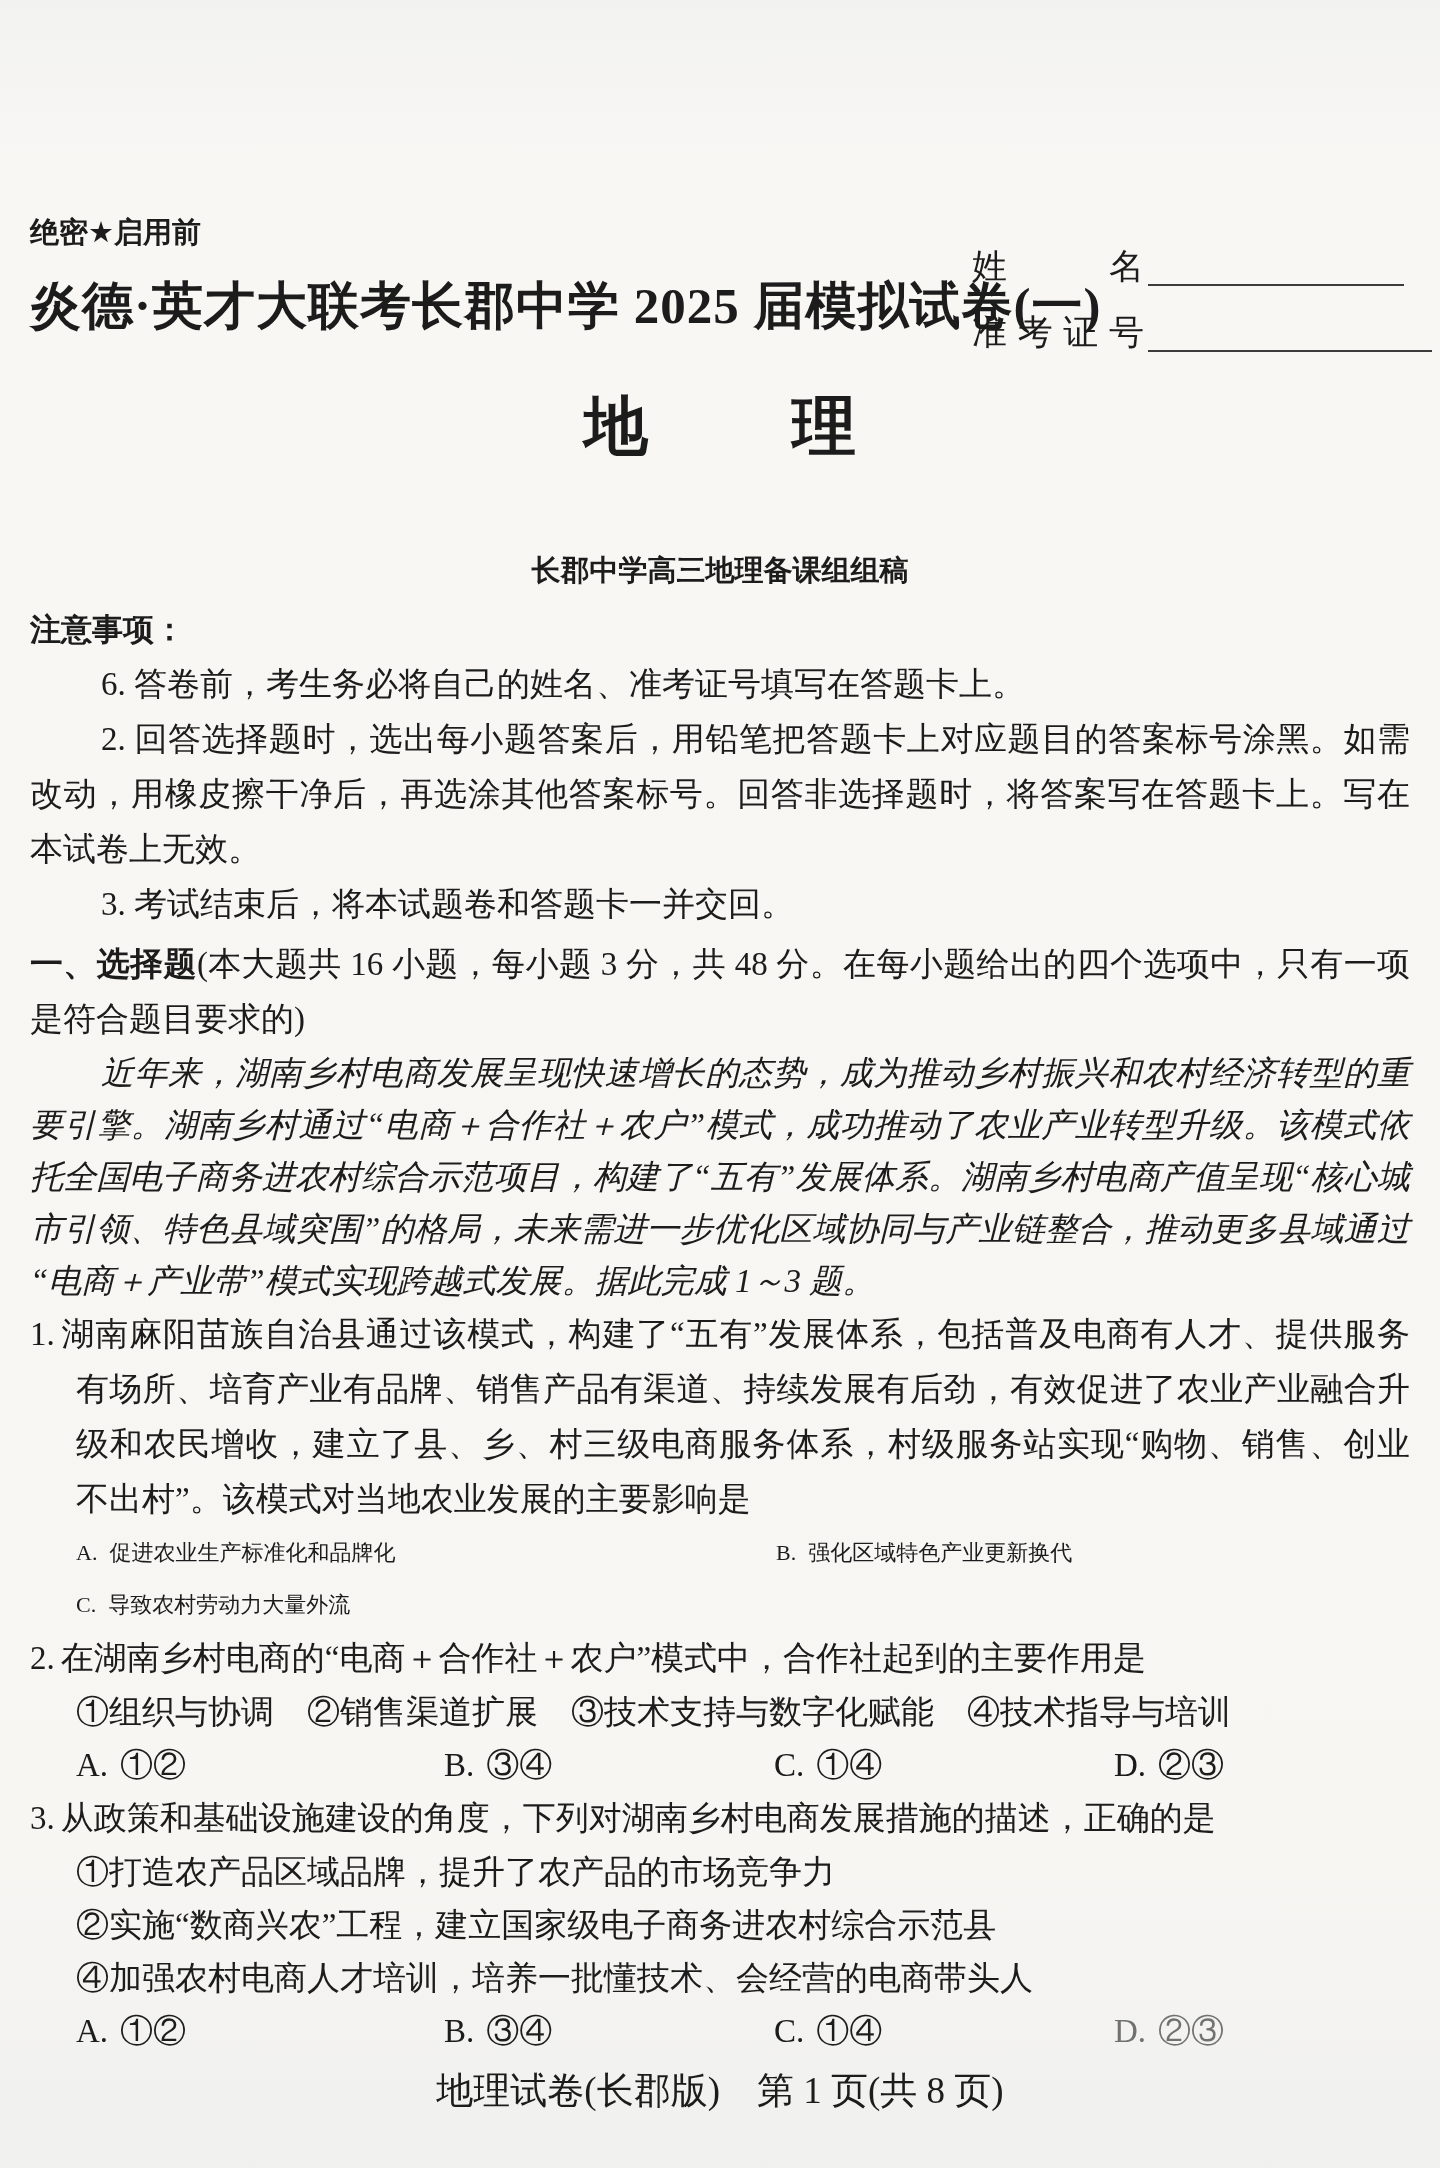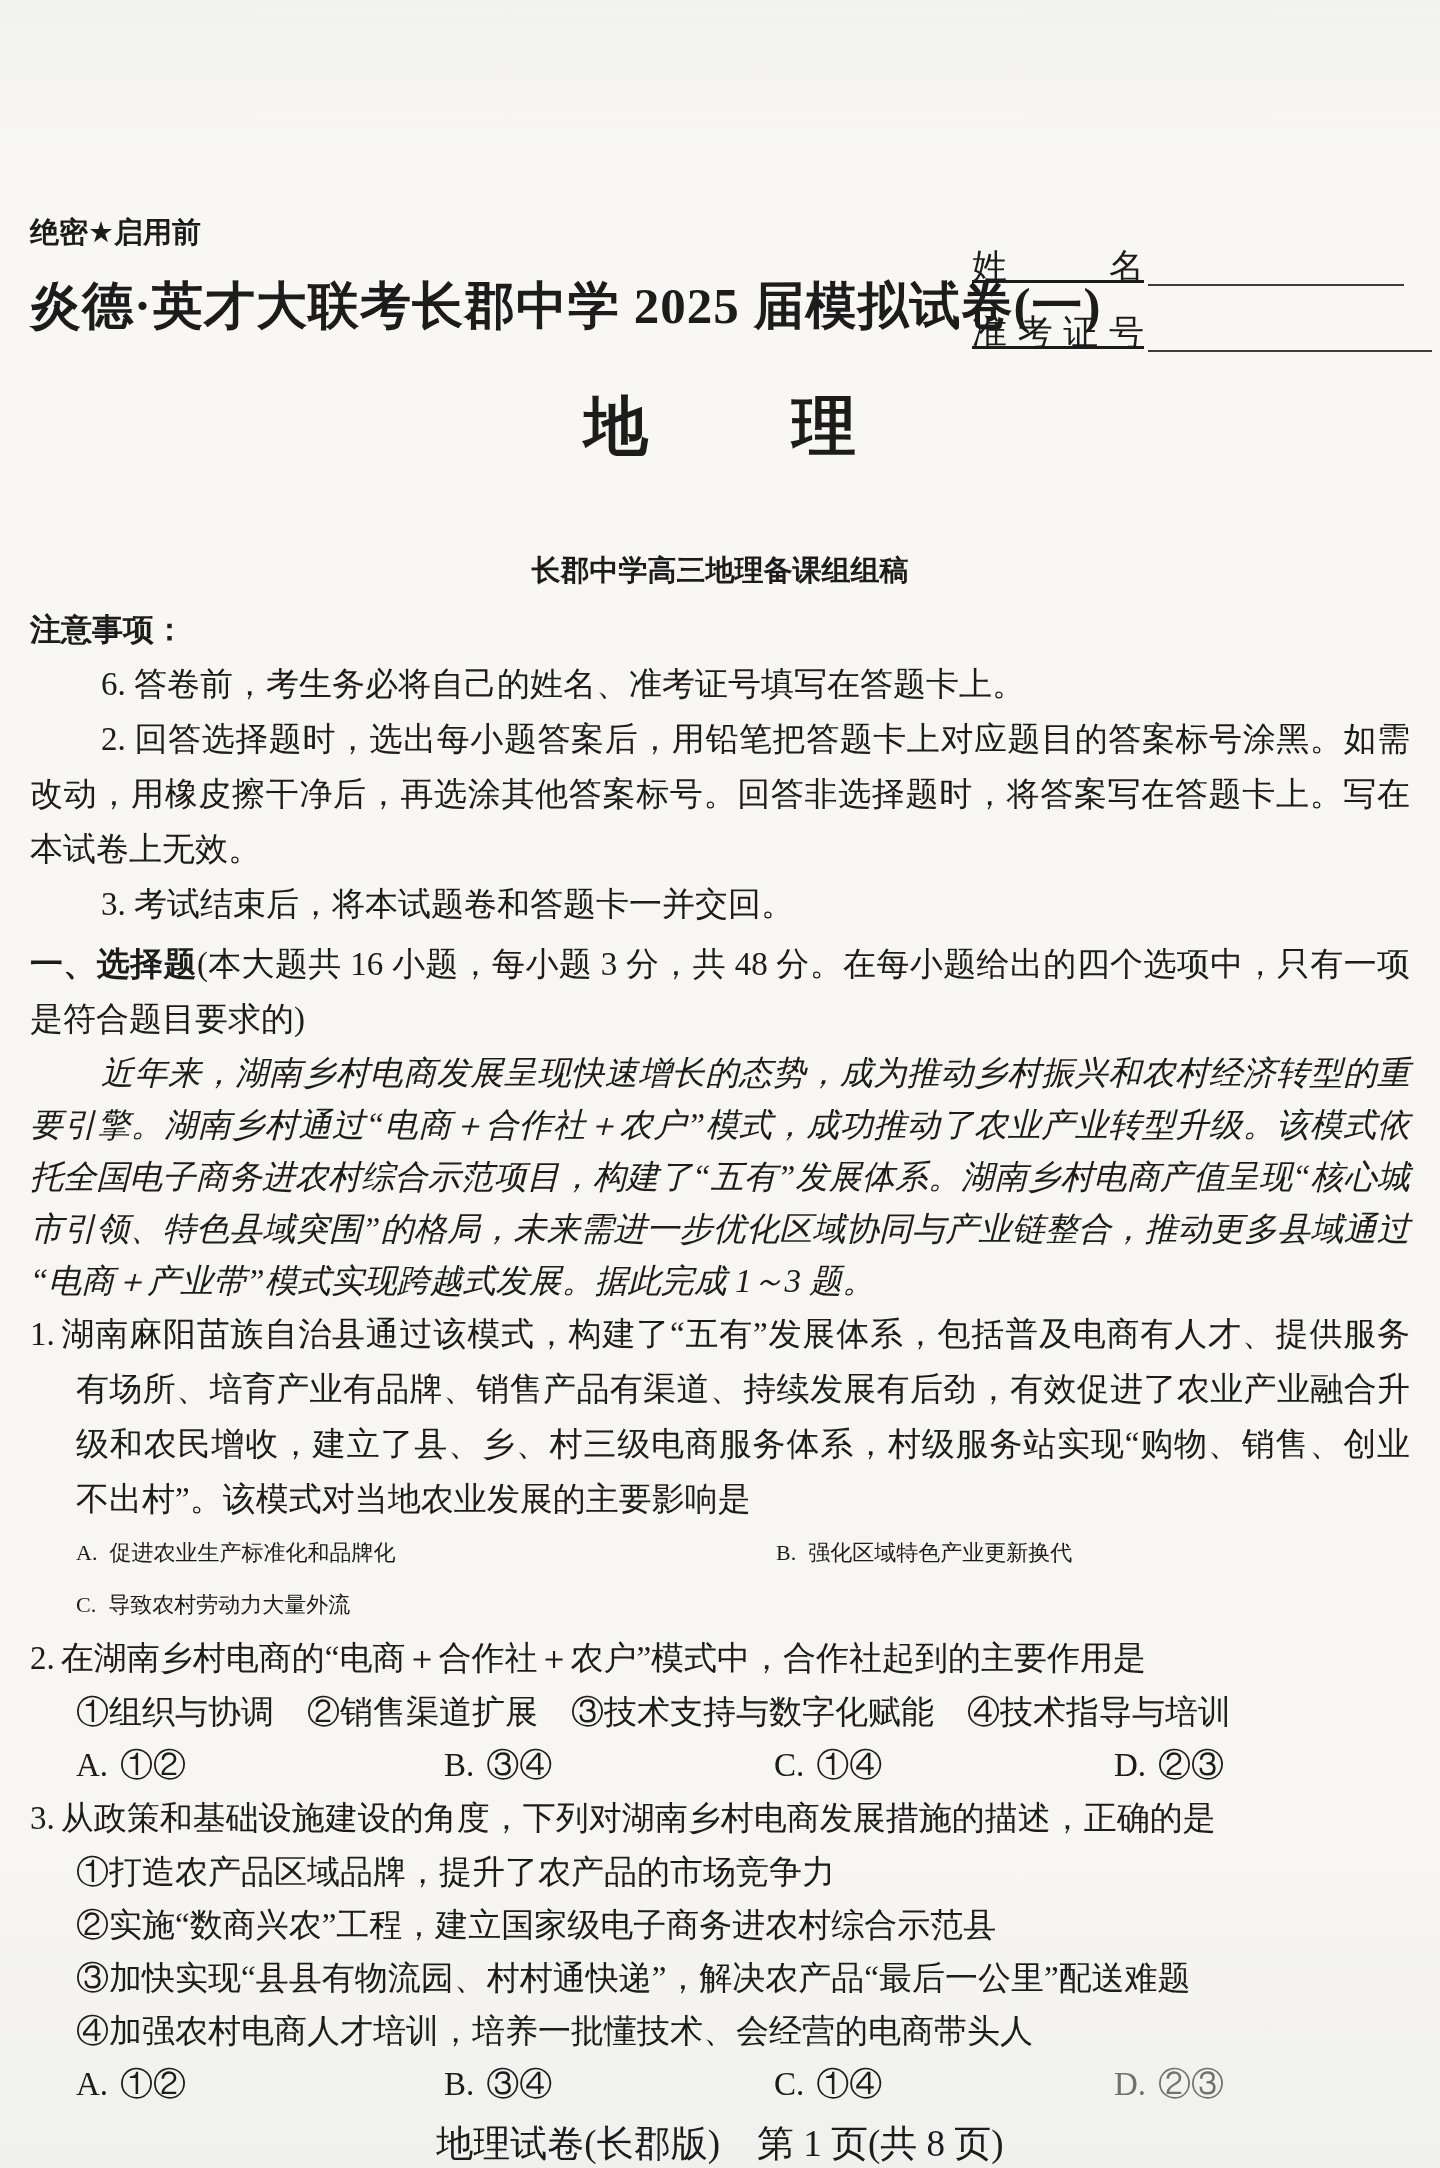--- a/index.html
+++ b/index.html
@@ -12,21 +12,21 @@
   }
   .page{position:relative;width:1380px;padding:0 30px;}
   p{margin:0;font-size:33px;line-height:55px;text-align:justify;}
   .hei{font-family:"Liberation Sans","DejaVu Sans",sans-serif;font-weight:bold;}
 
   
   .candidate-block{position:absolute;top:24px;left:972px;width:470px;}
   .cand-row{display:flex;align-items:flex-end;height:48px;}
   .cand-row + .cand-row{margin-top:18px;}
   .cand-label{display:inline-block;width:172px;font-size:35px;line-height:1.1;
-              text-align:justify;text-align-last:justify;text-decoration:underline;}
+              text-align:justify;text-align-last:justify;}
   .uline{display:inline-block;border-bottom:2px solid #3c3c3c;height:42px;}
   .w260{width:256px;margin-left:4px;}
   .w285{width:284px;margin-left:4px;}
 
   .secrecy{margin-top:214px;font-size:29px;line-height:36px;}
 
   .main-title{margin-top:24px;text-align:left;font-size:51px;font-weight:bold;
               letter-spacing:1px;line-height:64px;}
   .subject-wrap{margin-top:50px;text-align:center;line-height:77px;}
   .subject{display:inline-block;width:272px;font-size:64px;font-weight:bold;
@@ -104,21 +104,20 @@
       <span class="opt"><span class="optlabel">B.</span><span>③④</span></span>
       <span class="opt"><span class="optlabel">C.</span><span>①④</span></span>
       <span class="opt"><span class="optlabel">D.</span><span>②③</span></span>
     </div>
   </div>
 
   <div>
     <p class="hang"><span class="qnum">3.</span><span>从政策和基础设施建设的角度，下列对湖南乡村电商发展措施的描述，正确的是</span></p>
     <p class="subitem">①打造农产品区域品牌，提升了农产品的市场竞争力</p>
     <p class="subitem">②实施“数商兴农”工程，建立国家级电子商务进农村综合示范县</p>
-    <p class="subitem">③加快实现“县县有物流园、村村通快递”，解决农产品“最后一公里”配送难题</p>
     <p class="subitem">④加强农村电商人才培训，培养一批懂技术、会经营的电商带头人</p>
     <div class="opts4">
       <span class="opt"><span class="optlabel">A.</span><span>①②</span></span>
       <span class="opt"><span class="optlabel">B.</span><span>③④</span></span>
       <span class="opt"><span class="optlabel">C.</span><span>①④</span></span>
       <span class="opt faint"><span class="optlabel">D.</span><span>②③</span></span>
     </div>
   </div>
 
   <div class="footer">地理试卷(长郡版)　第 1 页(共 8 页)</div>

